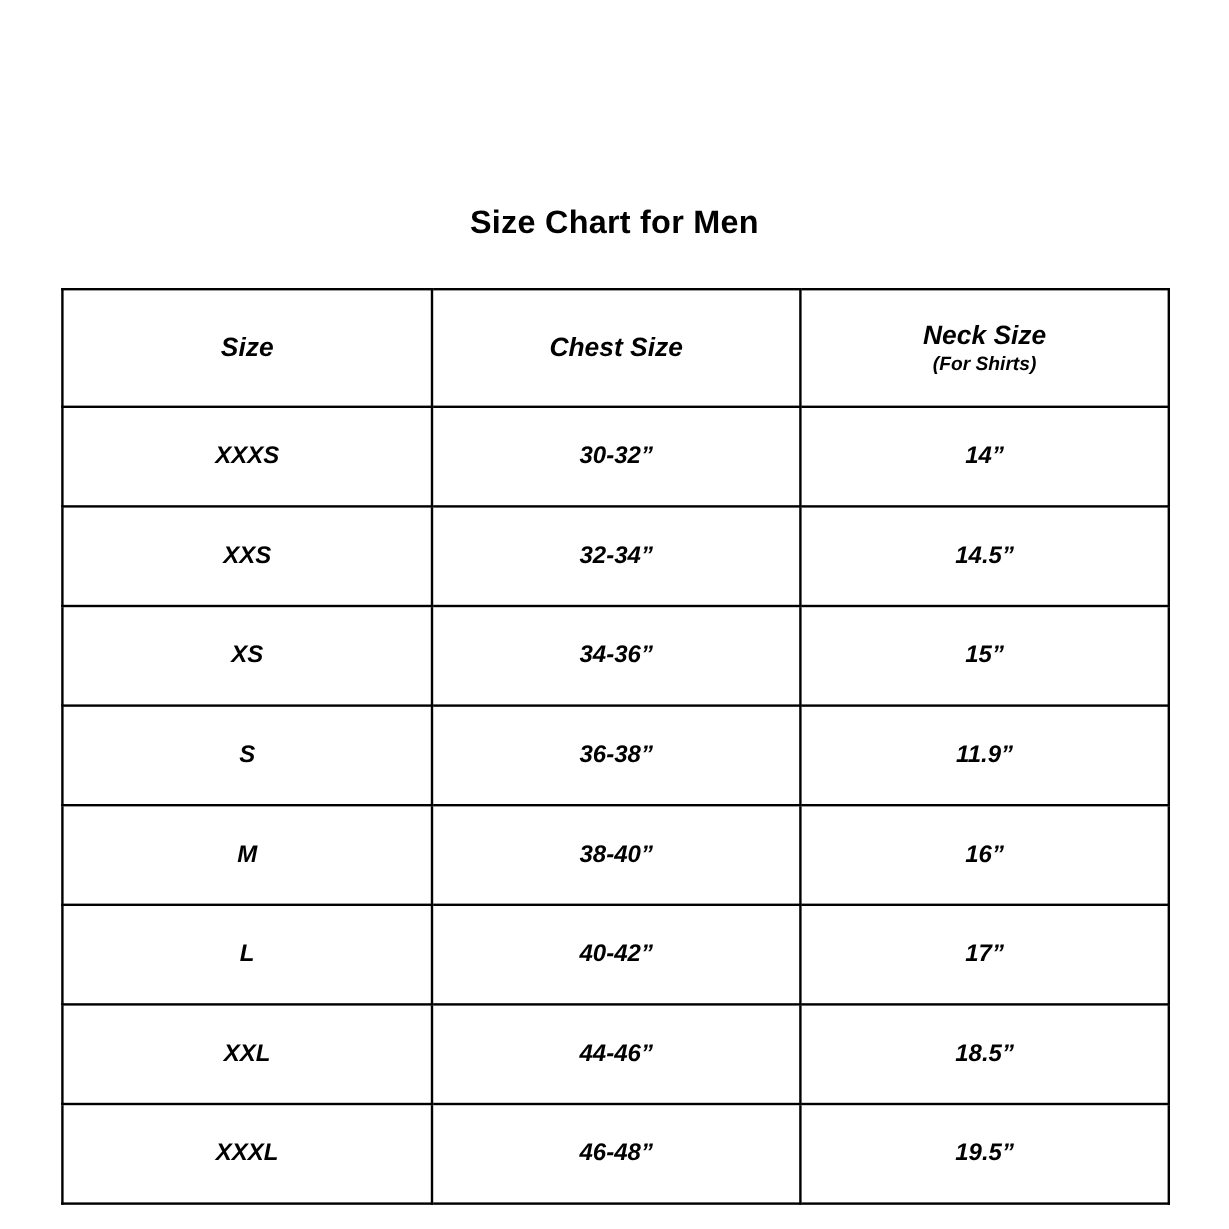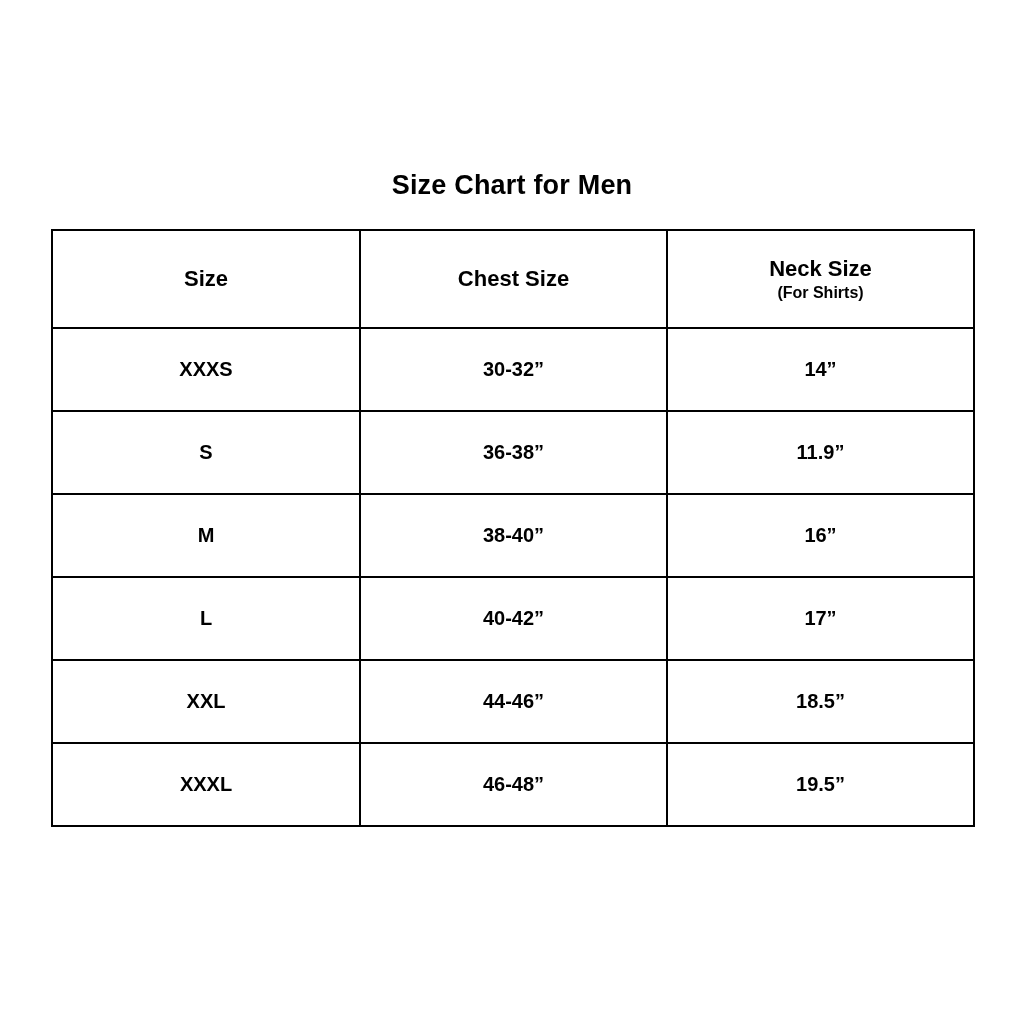--- a/index.html
+++ b/index.html
@@ -25,25 +25,26 @@
     top: 170px;
     left: 0;
     width: 1024px;
     text-align: center;
     font-size: 27px;
     font-weight: bold;
     letter-spacing: 0.2px;
   }
   .size-table {
     position: absolute;
-    top: 229px;
+    top: 240px;
     left: 51px;
     width: 922px;
     border-collapse: collapse;
     table-layout: fixed;
+    font-style: italic;
   }
   .size-table td,
   .size-table th {
     border: 2px solid #000000;
     text-align: center;
     vertical-align: middle;
     font-weight: bold;
     color: #000000;
   }
   .size-table thead th {
@@ -93,20 +94,30 @@
         </th>
       </tr>
     </thead>
     <tbody>
       <tr>
         <td>XXXS</td>
         <td>30-32”</td>
         <td>14”</td>
       </tr>
       <tr>
+        <td>XXS</td>
+        <td>32-34”</td>
+        <td>14.5”</td>
+      </tr>
+      <tr>
+        <td>XS</td>
+        <td>34-36”</td>
+        <td>15”</td>
+      </tr>
+      <tr>
         <td>S</td>
         <td>36-38”</td>
         <td>11.9”</td>
       </tr>
       <tr>
         <td>M</td>
         <td>38-40”</td>
         <td>16”</td>
       </tr>
       <tr>

